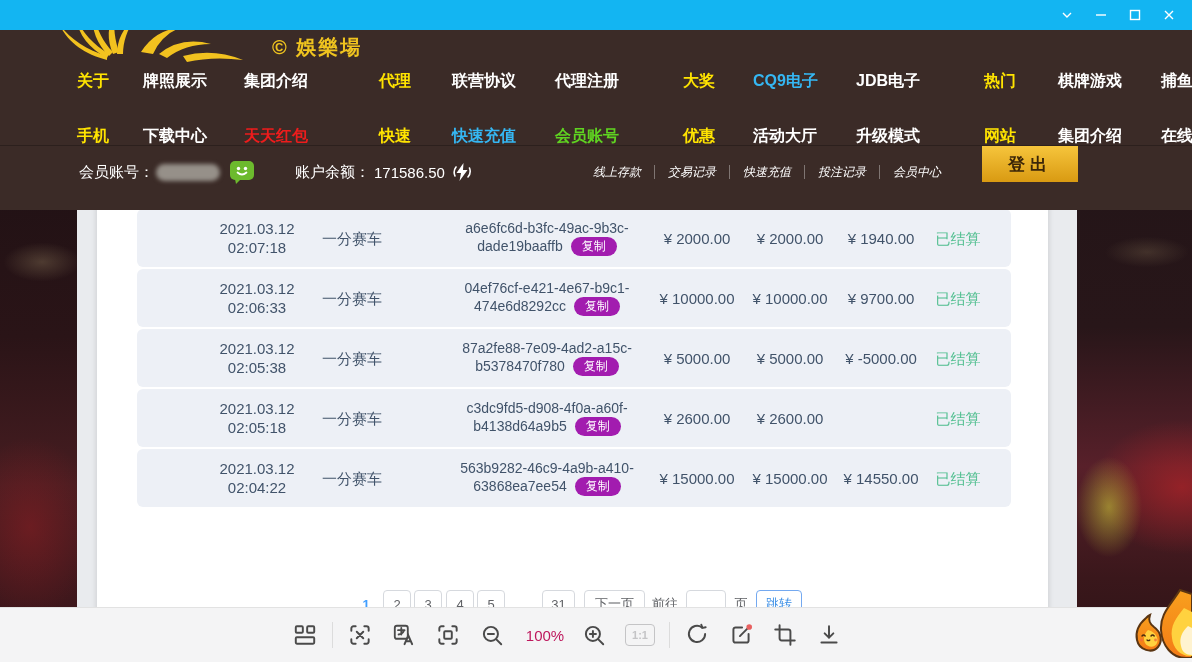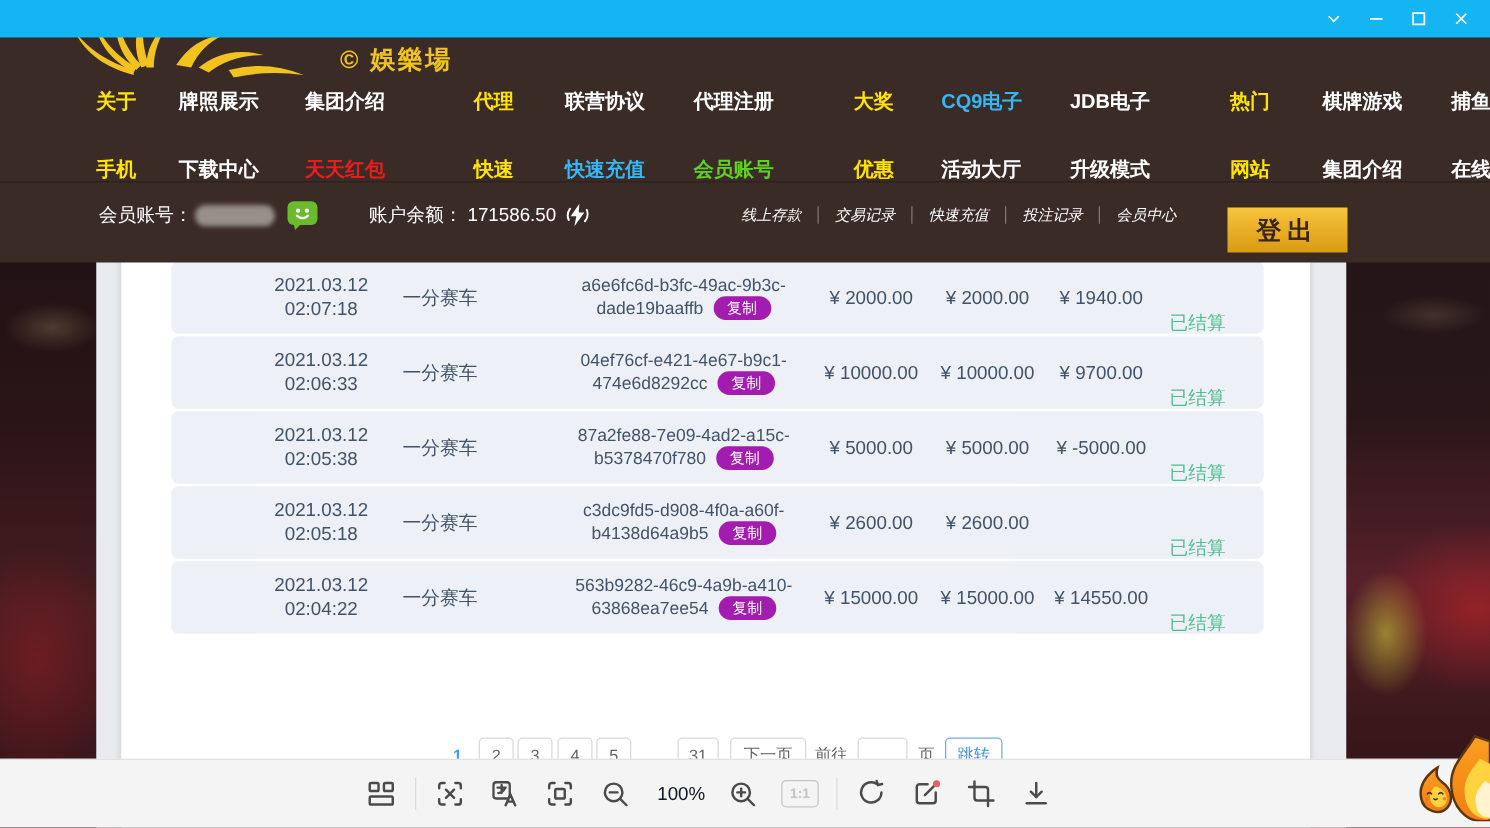--- a/index.html
+++ b/index.html
@@ -25,22 +25,22 @@
   .nv-y { color:#ffe400; } .nv-r { color:#ed1c1c; } .nv-b { color:#35b7f3; } .nv-g { color:#5fd321; }
 
   .account-bar { position:absolute; left:0; top:115px; width:1192px; height:52px; border-top:1px solid rgba(0,0,0,0.25); }
   .acct-member { position:absolute; left:79px; top:0; height:52px; display:flex; align-items:center; color:#fff; font-size:15px; }
   .redacted { width:64px; height:17px; margin-left:2px; background:#969089; border-radius:9px; filter:blur(2px); }
   .chat-icon { margin-left:9px; display:flex; }
   .acct-balance { position:absolute; left:295px; top:0; height:52px; display:flex; align-items:center; color:#fff; font-size:15px; gap:4px; }
   .acct-links { position:absolute; left:593px; top:0; height:52px; display:flex; align-items:center; }
   .acct-link { color:#fff; font-size:12px; text-decoration:none; cursor:pointer; white-space:nowrap;font-style:italic; }
   .acct-sep { width:1px; height:14px; background:rgba(255,255,255,0.35); margin:0 13px; }
-  .logout-btn { position:absolute; left:982px; top:20px; width:96px; height:36px; border:none; border-radius:0;
-    background:linear-gradient(#f6c53c,#d99a12); color:#3a2508; font-size:20px; font-weight:bold; letter-spacing:5px; cursor:pointer; }
+  .logout-btn { position:absolute; left:982px; top:0; width:96px; height:36px; border:none; border-radius:0;
+    background:linear-gradient(#f6c53c,#d99a12); color:#3a2508; font-size:17px; font-weight:bold; letter-spacing:5px; cursor:pointer; }
 
   
   .content { position:absolute; left:0; top:197px; width:1192px; height:465px; }
   .bg-left { position:absolute; left:0; top:0; width:77px; height:465px;
     background:
       radial-gradient(55px 28px at 42px 65px, rgba(170,150,110,0.30), transparent 70%),
       radial-gradient(90px 120px at 30px 330px, rgba(140,30,35,0.55), transparent 75%),
       linear-gradient(#221215 0%, #2a1417 30%, #471d21 62%, #391419 100%); }
   .bg-right { position:absolute; left:1077px; top:0; width:115px; height:465px;
     background:
@@ -53,42 +53,42 @@
 
   .trow { position:absolute; left:137px; width:874px; height:58px; background:#edf0f6; border-radius:6px; }
   .cell { position:absolute; top:0; height:100%; display:flex; flex-direction:column; justify-content:center; align-items:center; text-align:center; color:#41536a; font-size:15px; line-height:19px; }
   .c-date   { left:40px;  width:160px; }
   .c-game   { left:155px; width:120px; }
   .c-id     { left:300px; width:220px; font-size:14px; line-height:17px; }
   .c-id .idline2 { display:flex; align-items:center; gap:8px; }
   .c-bet    { left:499px; width:122px; }
   .c-valid  { left:607px; width:92px; }
   .c-result { left:698px; width:92px; }
-  .c-status { left:783px; width:76px; color:#50be8f;margin-top:20px; }
+  .c-status { left:783px; width:76px; color:#50be8f; }
   .copy-pill { display:inline-flex; align-items:center; justify-content:center; background:#a21caf; color:#fff; font-size:12px;
     height:19px; padding:0 11px; border-radius:999px; cursor:pointer; }
 
   
   .pagination { position:absolute; left:0; top:393px; width:1192px; height:28px; font-size:13px; color:#606266; z-index:10; }
   .pg { position:absolute; top:0; height:28px; display:flex; align-items:center; justify-content:center; }
   .pg-num { width:28px; background:#fff; border:1px solid #d6d9de; border-radius:4px; cursor:pointer; }
   .pg-current { left:355px; width:22px; color:#409eff; font-weight:bold; cursor:pointer; }
   .pg-last { left:542px; width:33px; }
   .pg-next { left:584px; width:61px; }
   .pg-goto { left:648px; width:34px; }
   .pg-input { left:686px; width:40px; height:28px; position:absolute; border:1px solid #d6d9de; border-radius:4px; text-align:center; font-size:13px; }
   .pg-unit { left:733px; width:16px; }
   .pg-jump { left:756px; width:46px; background:#fff; border:1px solid #74a9f0; color:#3a8ee6; border-radius:4px; cursor:pointer; }
 
   
   .toolbar { position:absolute; left:0; top:607px; width:1192px; height:55px; background:#f4f4f5; border-top:1px solid #e2e2e2; z-index:50;
     display:flex; align-items:center; padding-left:292px; }
   .tb-item { display:flex; align-items:center; justify-content:center; margin-right:18px; cursor:pointer; }
   .tb-div { width:1px; height:26px; background:#dcdcdc; margin:0 14px 0 -4px; }
-  .tb-zoom-label { font-size:15px; color:#0f172a; width:44px; text-align:center; margin-right:14px; }
+  .tb-zoom-label { font-size:15px; color:#be185d; width:44px; text-align:center; margin-right:14px; }
   .tb-oto { position:relative; width:30px; height:22px; border:1.6px solid #c4c4c6; border-radius:4px; color:#c4c4c6; font-size:11px; font-weight:bold; display:flex; align-items:center; justify-content:center; }
 
   
   .mascot { position:absolute; right:0; bottom:0; z-index:60; pointer-events:none; }
 </style>
 </head>
 <body>
 
 <div class="titlebar">
   <div class="win-controls">

